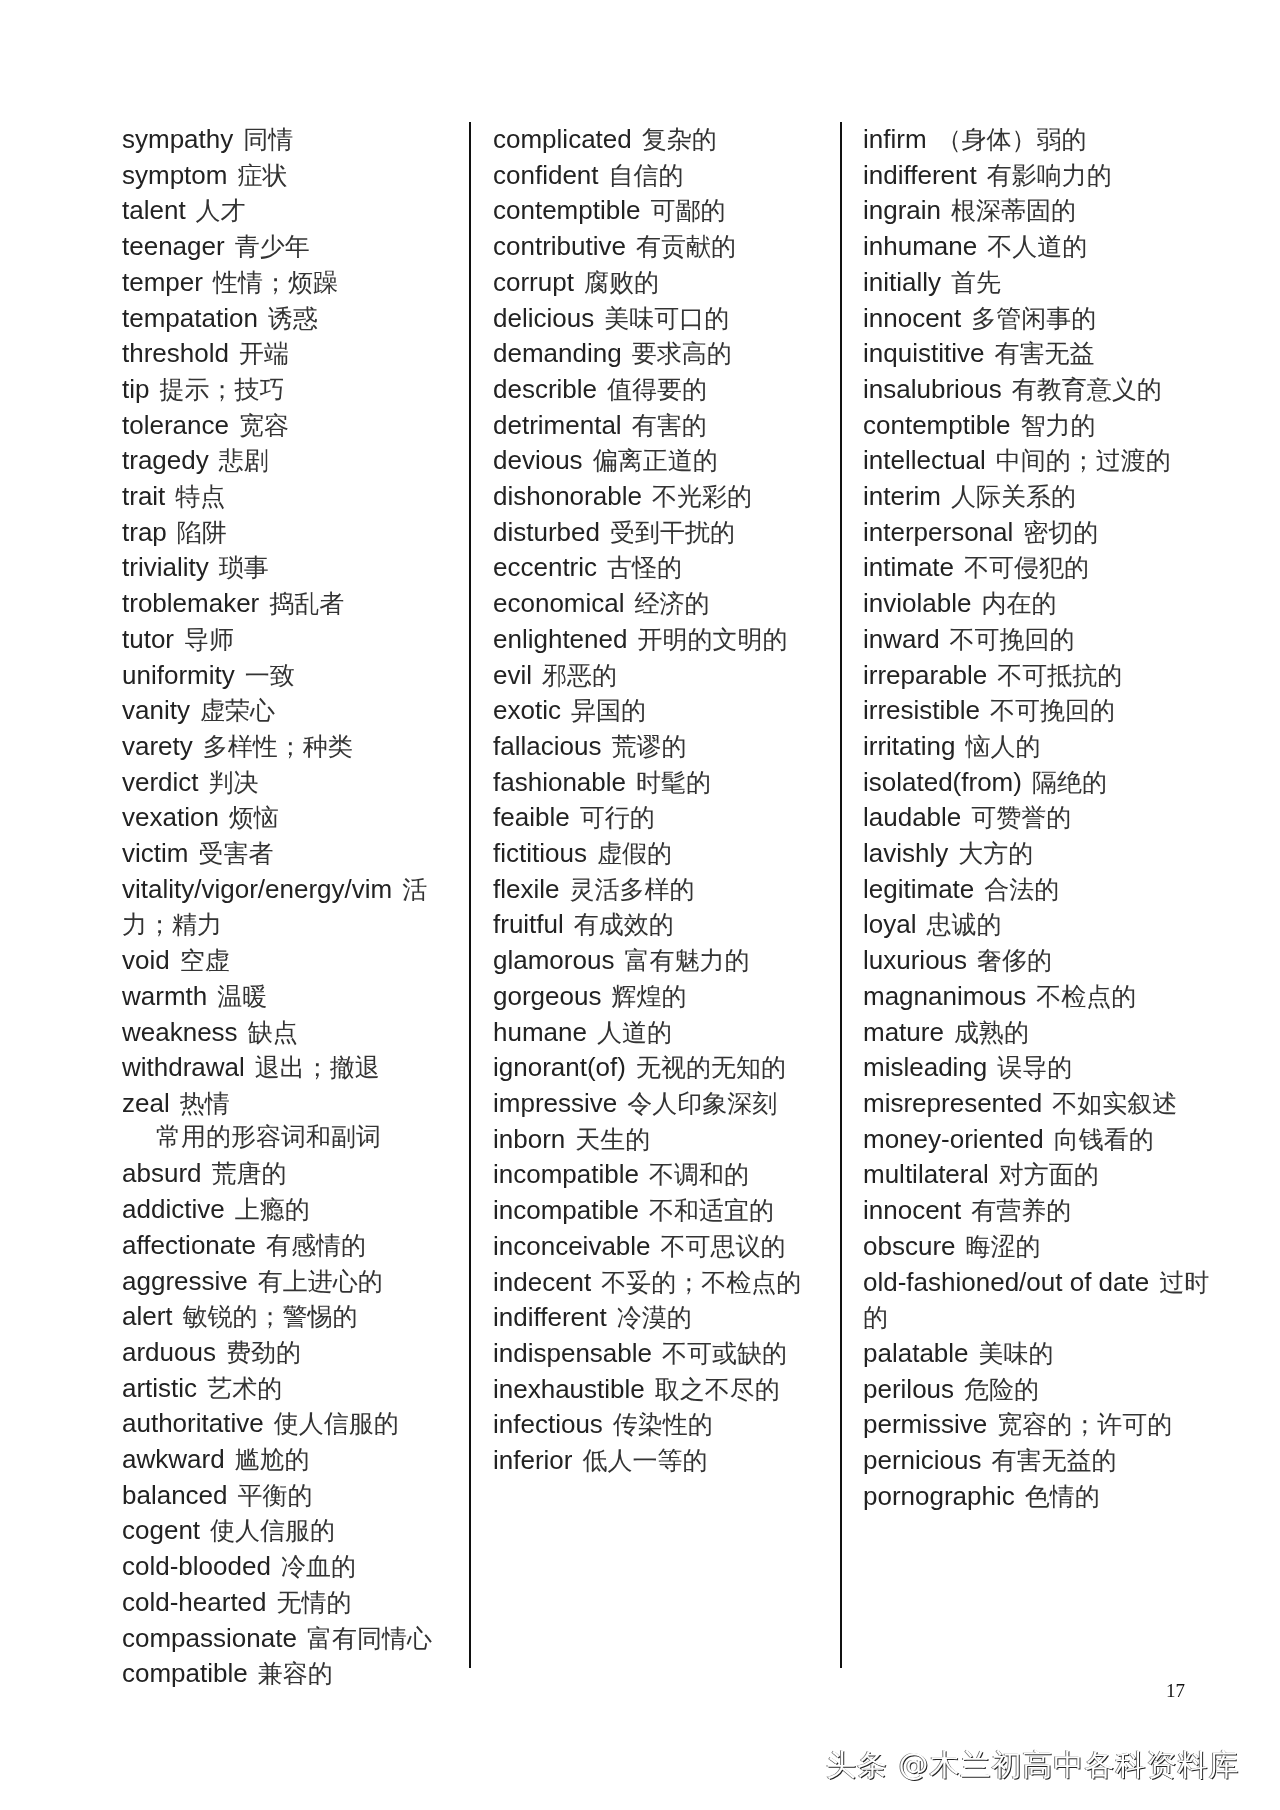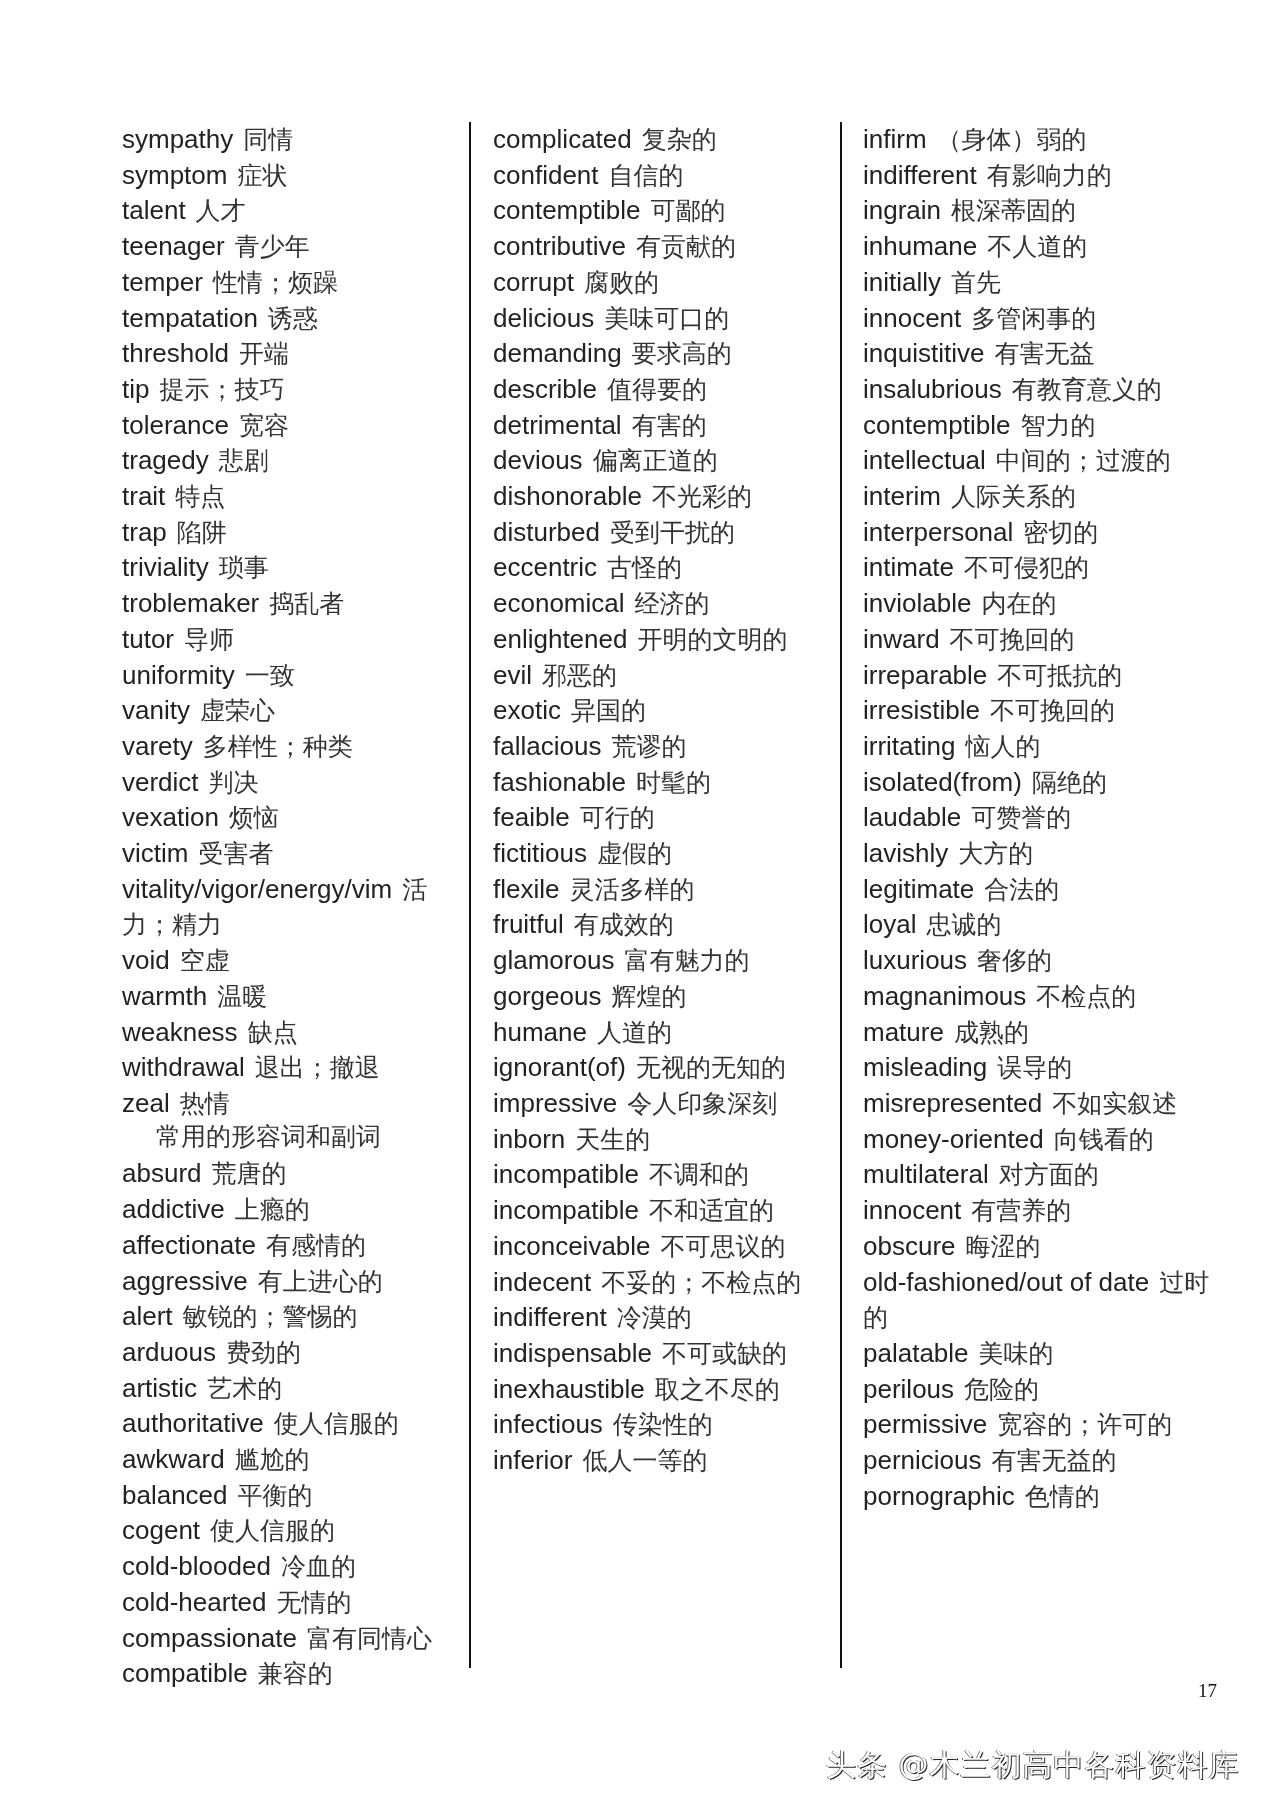--- a/index.html
+++ b/index.html
@@ -9,21 +9,21 @@
   .col1 { left: 122px; width: 340px; }
   .col2 { left: 493px; width: 340px; }
   .col3 { left: 863px; width: 350px; }
   .entry { font-size: 26px; line-height: 34.7px; white-space: normal; word-break: normal; }
   .entry .en { font-family: "Liberation Sans", sans-serif; color: #222; }
   .entry .zh { font-family: "DejaVu Serif", serif; color: #333; margin-left: 10px; font-size: 25px; }
   .heading { font-family: Liberation Mono, monospace; font-size: 25px; line-height: 34.7px; padding-left: 34px; color: #333; }
   .divider { position: absolute; width: 2px; background: #111; top: 122px; height: 1546px; }
   .div1 { left: 469px; }
   .div2 { left: 840px; }
-  .page-num { position: absolute; left: 1166px; top: 1680px; font-family: "Liberation Serif", serif; font-size: 19px; color: #111; margin-left: 32px; }
+  .page-num { position: absolute; left: 1166px; top: 1680px; font-family: "Liberation Serif", serif; font-size: 19px; color: #111; }
   .watermark { position: absolute; left: 826px; top: 1745px; font-family: "DejaVu Sans", sans-serif; font-size: 30px; color: #fff;
                text-shadow: 1px 1px 0 #222, -1px 0 0 #777; letter-spacing: 1px; }
 </style>
 </head>
 <body>
 
 <div class="col col1" id="col1">
     <div class="entry"><span class="en">sympathy</span><span class="zh">同情</span></div>
     <div class="entry"><span class="en">symptom</span><span class="zh">症状</span></div>
     <div class="entry"><span class="en">talent</span><span class="zh">人才</span></div>

